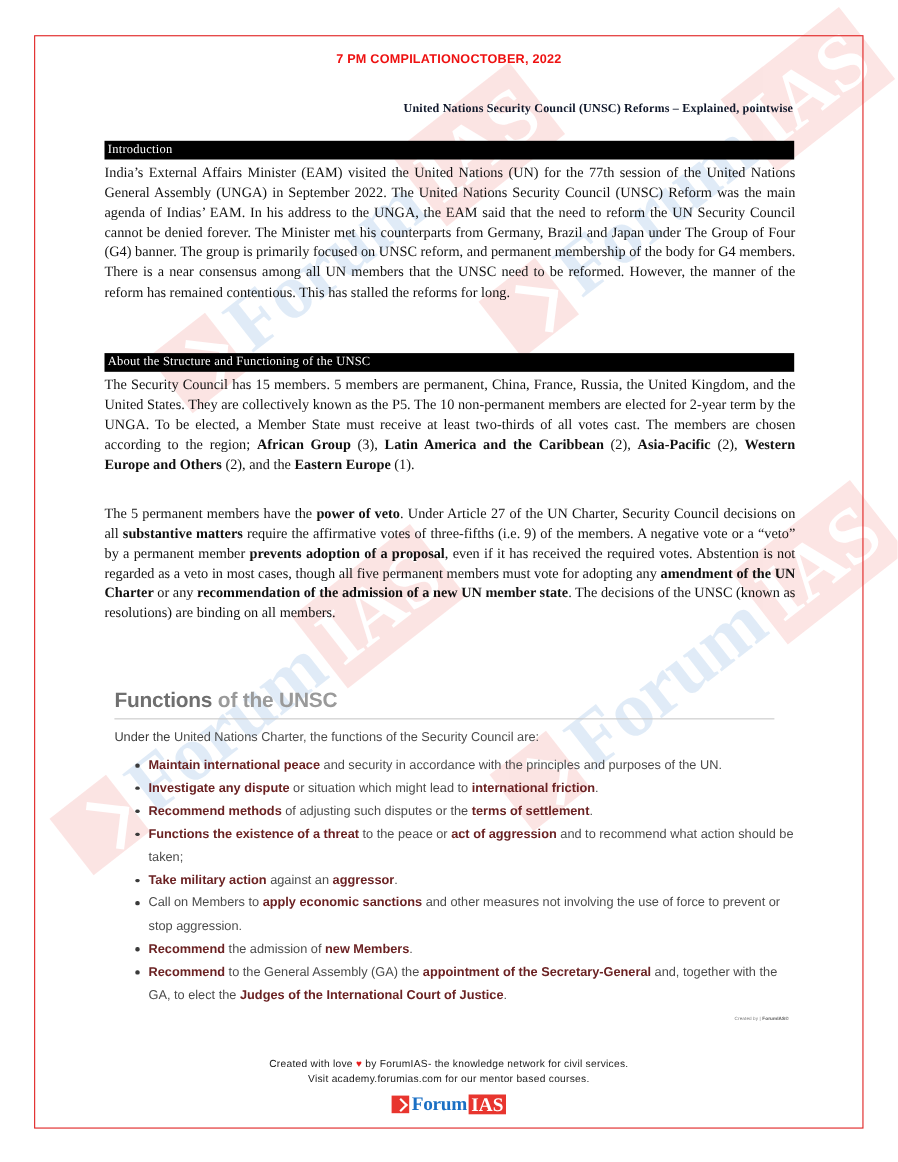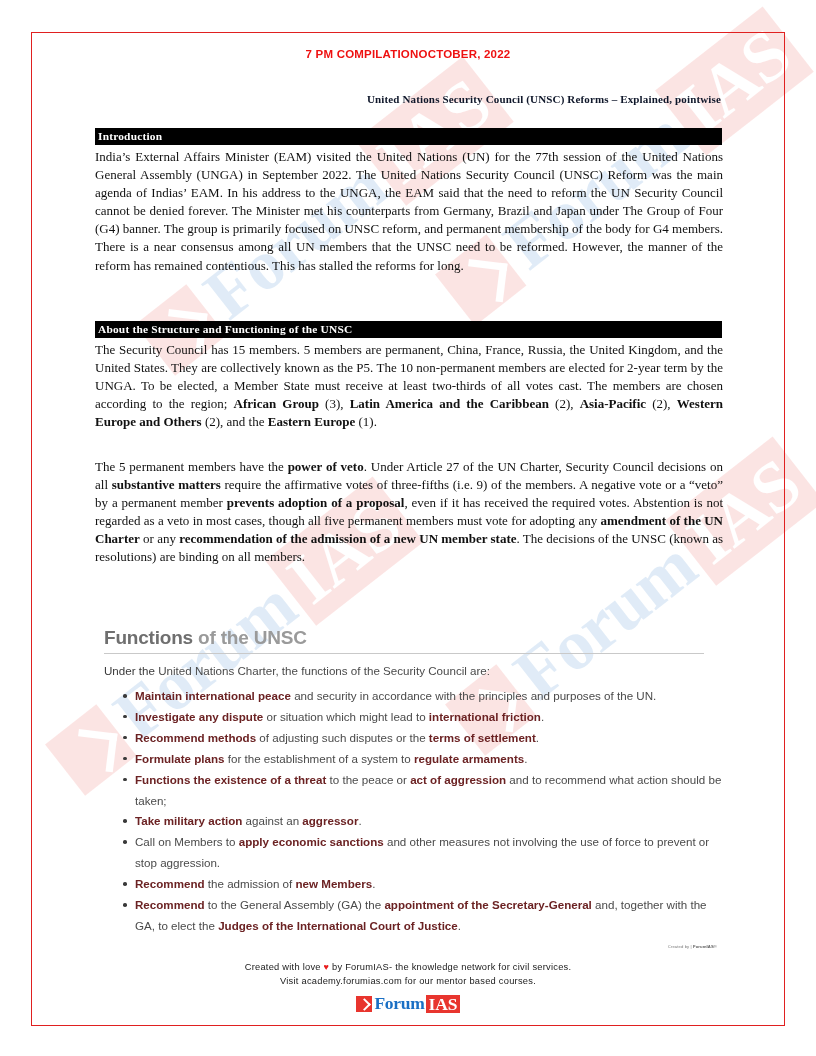--- a/index.html
+++ b/index.html
@@ -117,21 +117,21 @@
     letter-spacing: 0.15px;
   }
 
   .section-bar {
     position: absolute;
     left: 95px;
     width: 627px;
     background: #000000;
     color: #ffffff;
     font-family: "Liberation Serif", serif;
-    font-weight: 700;
+    font-weight: 400;
     font-size: 11.4px;
     padding: 2px 0 3px 3px;
     box-sizing: border-box;
     letter-spacing: 0.2px;
   }
 
   .para {
     position: absolute;
     left: 95px;
     width: 628px;
@@ -328,21 +328,20 @@
       <span class="strong">Functions</span><span> of the UNSC</span>
     </div>
     <div class="info-rule"></div>
     <div class="info-intro">
       <span class="lead">Under the</span><span> United Nations Charter, the functions of the Security Council are:</span>
     </div>
     <ul class="info-list">
         <li><b>Maintain international peace</b><span> and security in accordance with the principles and purposes of the UN.</span></li>
         <li><b>Investigate any dispute</b><span> or situation which might lead to </span><b>international friction</b><span>.</span></li>
         <li><b>Recommend methods</b><span> of adjusting such disputes or the </span><b>terms of settlement</b><span>.</span></li>
-        <li><b>Formulate plans</b><span> for the establishment of a system to </span><b>regulate armaments</b><span>.</span></li>
         <li><b>Functions the existence of a threat</b><span> to the peace or </span><b>act of aggression</b><span> and to recommend what action should be taken;</span></li>
         <li><b>Take military action</b><span> against an </span><b>aggressor</b><span>.</span></li>
         <li><span>Call on Members to </span><b>apply economic sanctions</b><span> and other measures not involving the use of force to prevent or stop aggression.</span></li>
         <li><b>Recommend</b><span> the admission of </span><b>new Members</b><span>.</span></li>
         <li><b>Recommend</b><span> to the General Assembly (GA) the </span><b>appointment of the Secretary-General</b><span> and, together with the GA, to elect the </span><b>Judges of the International Court of Justice</b><span>.</span></li>
       </ul>
     <div class="info-credit">
       <span>Created by | </span><span class="cb">ForumIAS©</span>
     </div>
   </div>

